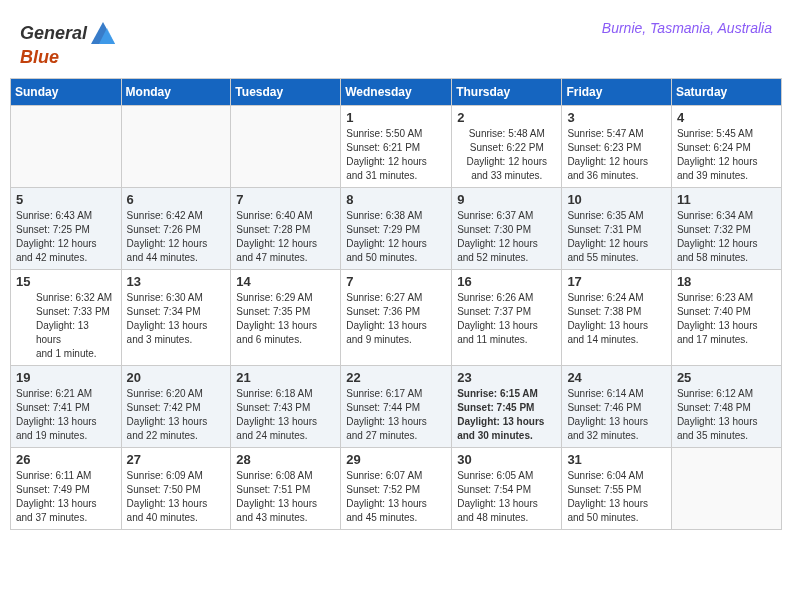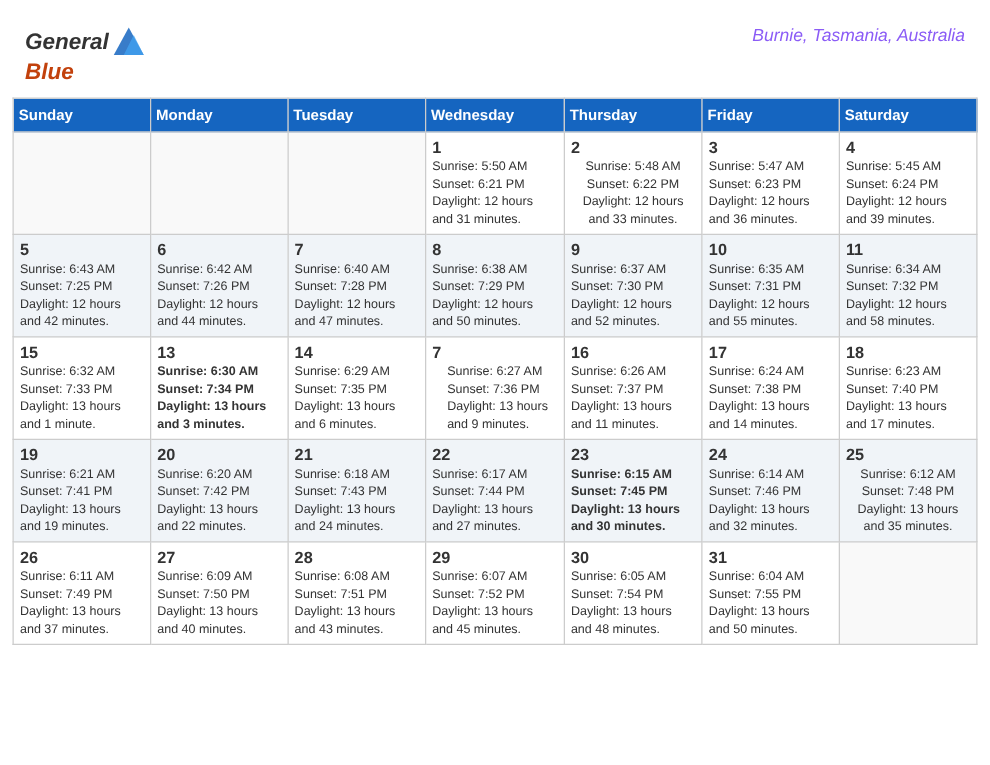--- a/index.html
+++ b/index.html
@@ -209,42 +209,42 @@
           <div class="day-number">11</div>
           <div class="day-info" style="white-space: pre-line;">Sunrise: 6:34 AM
 Sunset: 7:32 PM
 Daylight: 12 hours
 and 58 minutes.</div>
         </td>
       </tr>
       <tr>
         <td>
           <div class="day-number">15</div>
-          <div class="day-info" style="white-space: pre-line;">Sunrise: 6:32 AM
+          <div class="day-info" style="white-space: pre-line; margin-left: 20px;">Sunrise: 6:32 AM
 Sunset: 7:33 PM
 Daylight: 13 hours
 and 1 minute.</div>
         </td>
         <td>
           <div class="day-number">13</div>
-          <div class="day-info" style="white-space: pre-line; font-weight: bold;">Sunrise: 6:30 AM
+          <div class="day-info" style="white-space: pre-line;">Sunrise: 6:30 AM
 Sunset: 7:34 PM
 Daylight: 13 hours
 and 3 minutes.</div>
         </td>
         <td>
           <div class="day-number">14</div>
           <div class="day-info" style="white-space: pre-line;">Sunrise: 6:29 AM
 Sunset: 7:35 PM
 Daylight: 13 hours
 and 6 minutes.</div>
         </td>
         <td>
           <div class="day-number">7</div>
-          <div class="day-info" style="white-space: pre-line; margin-left: 12px;">Sunrise: 6:27 AM
+          <div class="day-info" style="white-space: pre-line;">Sunrise: 6:27 AM
 Sunset: 7:36 PM
 Daylight: 13 hours
 and 9 minutes.</div>
         </td>
         <td>
           <div class="day-number">16</div>
           <div class="day-info" style="white-space: pre-line;">Sunrise: 6:26 AM
 Sunset: 7:37 PM
 Daylight: 13 hours
 and 11 minutes.</div>
@@ -302,21 +302,21 @@
         </td>
         <td>
           <div class="day-number">24</div>
           <div class="day-info" style="white-space: pre-line;">Sunrise: 6:14 AM
 Sunset: 7:46 PM
 Daylight: 13 hours
 and 32 minutes.</div>
         </td>
         <td>
           <div class="day-number">25</div>
-          <div class="day-info" style="white-space: pre-line; text-align: center;">Sunrise: 6:12 AM
+          <div class="day-info" style="white-space: pre-line;">Sunrise: 6:12 AM
 Sunset: 7:48 PM
 Daylight: 13 hours
 and 35 minutes.</div>
         </td>
       </tr>
       <tr>
         <td>
           <div class="day-number">26</div>
           <div class="day-info" style="white-space: pre-line;">Sunrise: 6:11 AM
 Sunset: 7:49 PM

